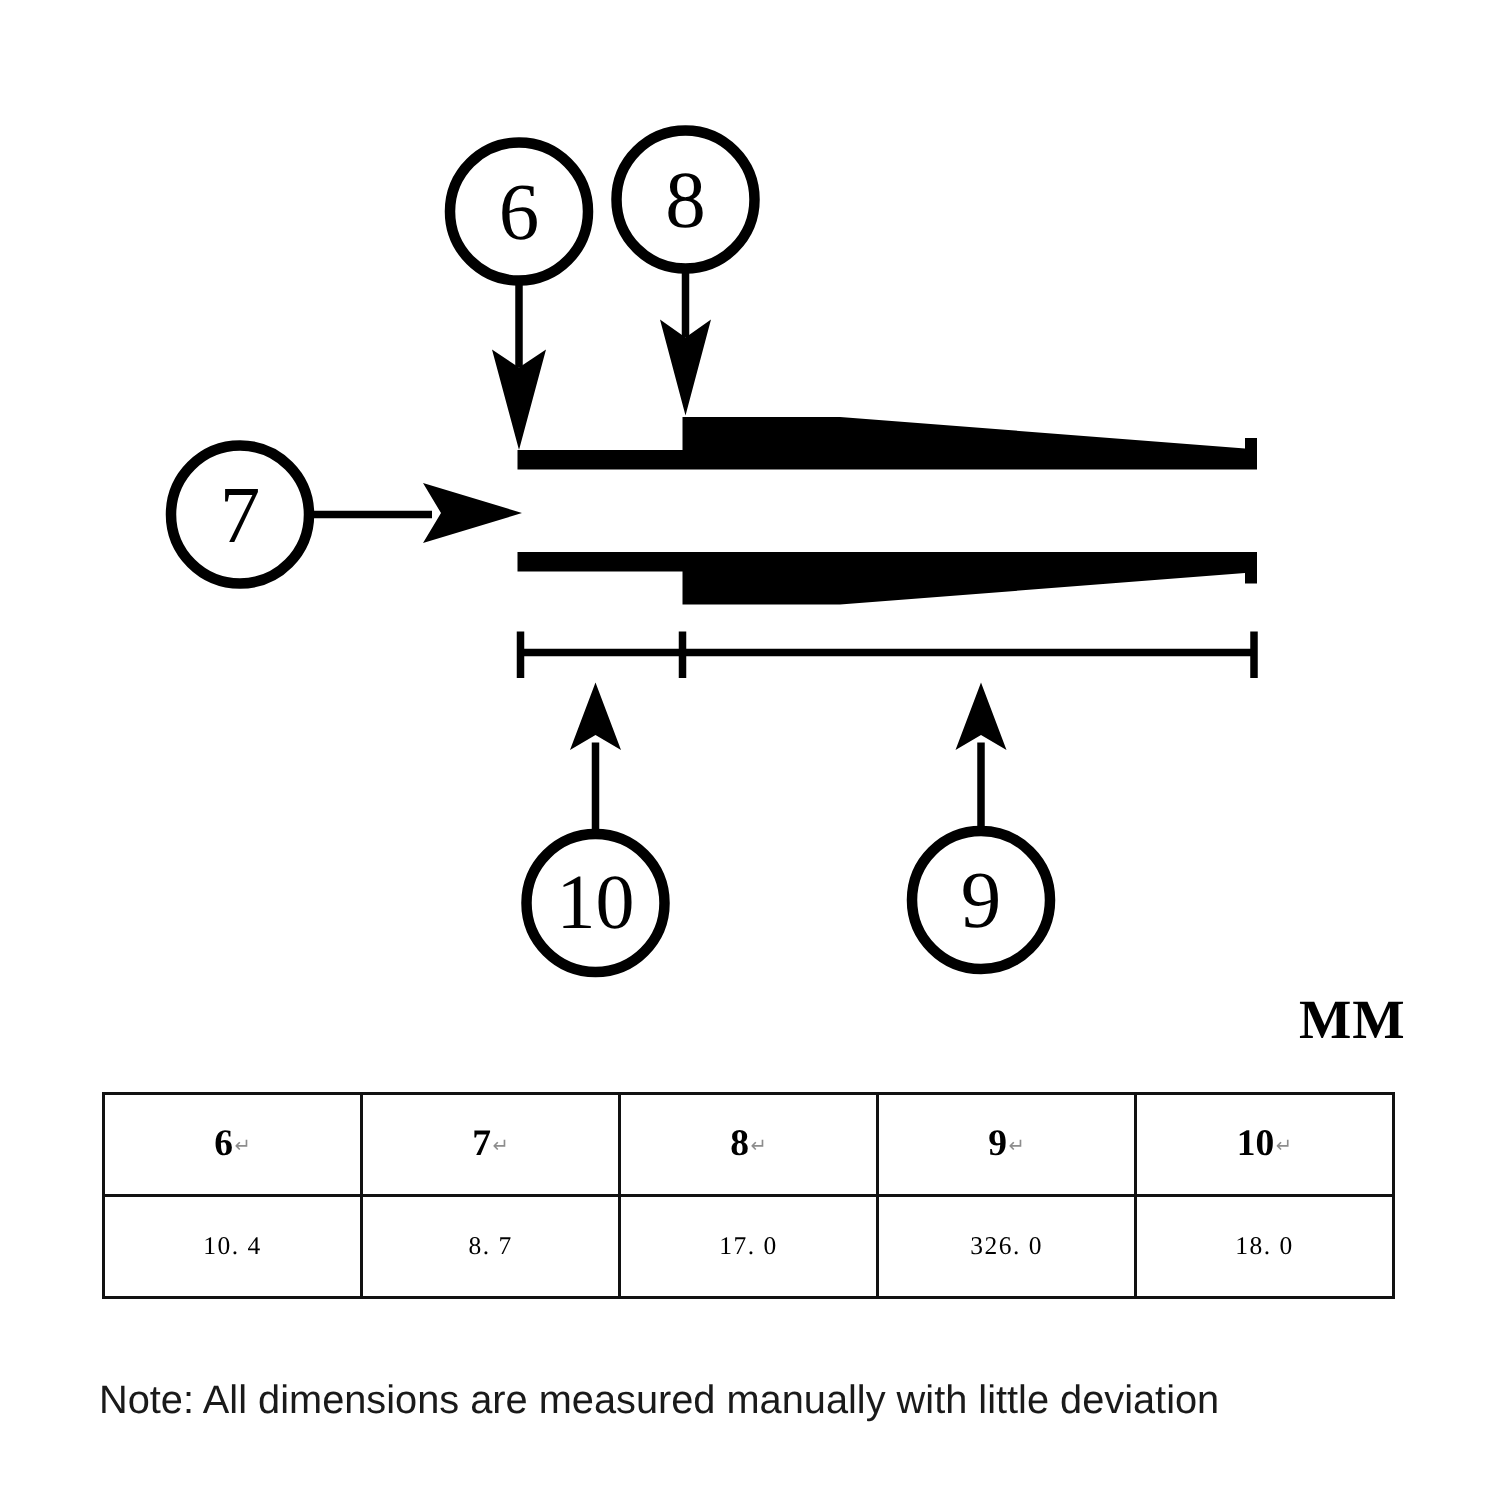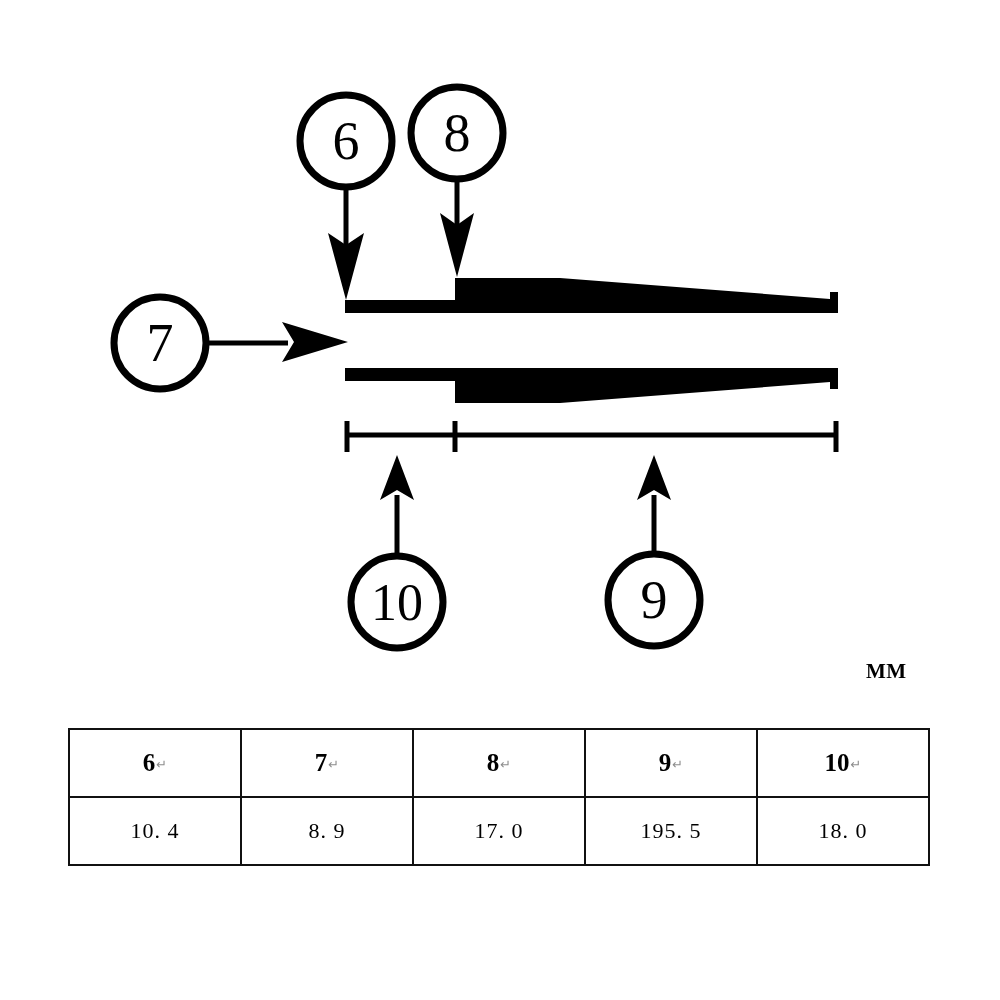--- a/index.html
+++ b/index.html
@@ -22,21 +22,21 @@
     width: 1000px;
     height: 1000px;
   }
   
   .units-label {
     position: absolute;
     left: 866px;
     top: 659px;
     font-family: "Liberation Serif", serif;
     font-weight: bold;
-    font-size: 21px;
+    font-size: 37px;
     letter-spacing: 0.5px;
     color: #000000;
   }
   
   .dim-table {
     position: absolute;
     left: 68px;
     top: 728px;
     width: 862px;
     border-collapse: collapse;
@@ -50,21 +50,21 @@
     color: #000000;
   }
   .dim-table tr.head-row td {
     font-family: "Liberation Serif", serif;
     font-weight: bold;
     font-size: 25px;
   }
   .dim-table tr.value-row td {
     font-family: "Liberation Serif", serif;
     font-weight: normal;
-    font-size: 22px;
+    font-size: 17px;
     letter-spacing: 1px;
   }
   .ret-mark {
     font-family: "DejaVu Sans", sans-serif;
     font-size: 13px;
     font-weight: normal;
     color: #8d8d8d;
     vertical-align: 2px;
     margin-left: 1px;
   }
@@ -162,22 +162,23 @@
     <tbody>
       <tr class="head-row">
         <td><span>6</span><span class="ret-mark">↵</span></td>
         <td><span>7</span><span class="ret-mark">↵</span></td>
         <td><span>8</span><span class="ret-mark">↵</span></td>
         <td><span>9</span><span class="ret-mark">↵</span></td>
         <td><span>10</span><span class="ret-mark">↵</span></td>
       </tr>
       <tr class="value-row">
         <td>10. 4</td>
-        <td>8. 9</td>
+        <td>8. 7</td>
         <td>17. 0</td>
-        <td>195. 5</td>
+        <td>326. 0</td>
         <td>18. 0</td>
       </tr>
     </tbody>
   </table>
 
+  <div class="note-text">Note: All dimensions are measured manually with little deviation</div>
 
 </div>
 
 </body></html>

